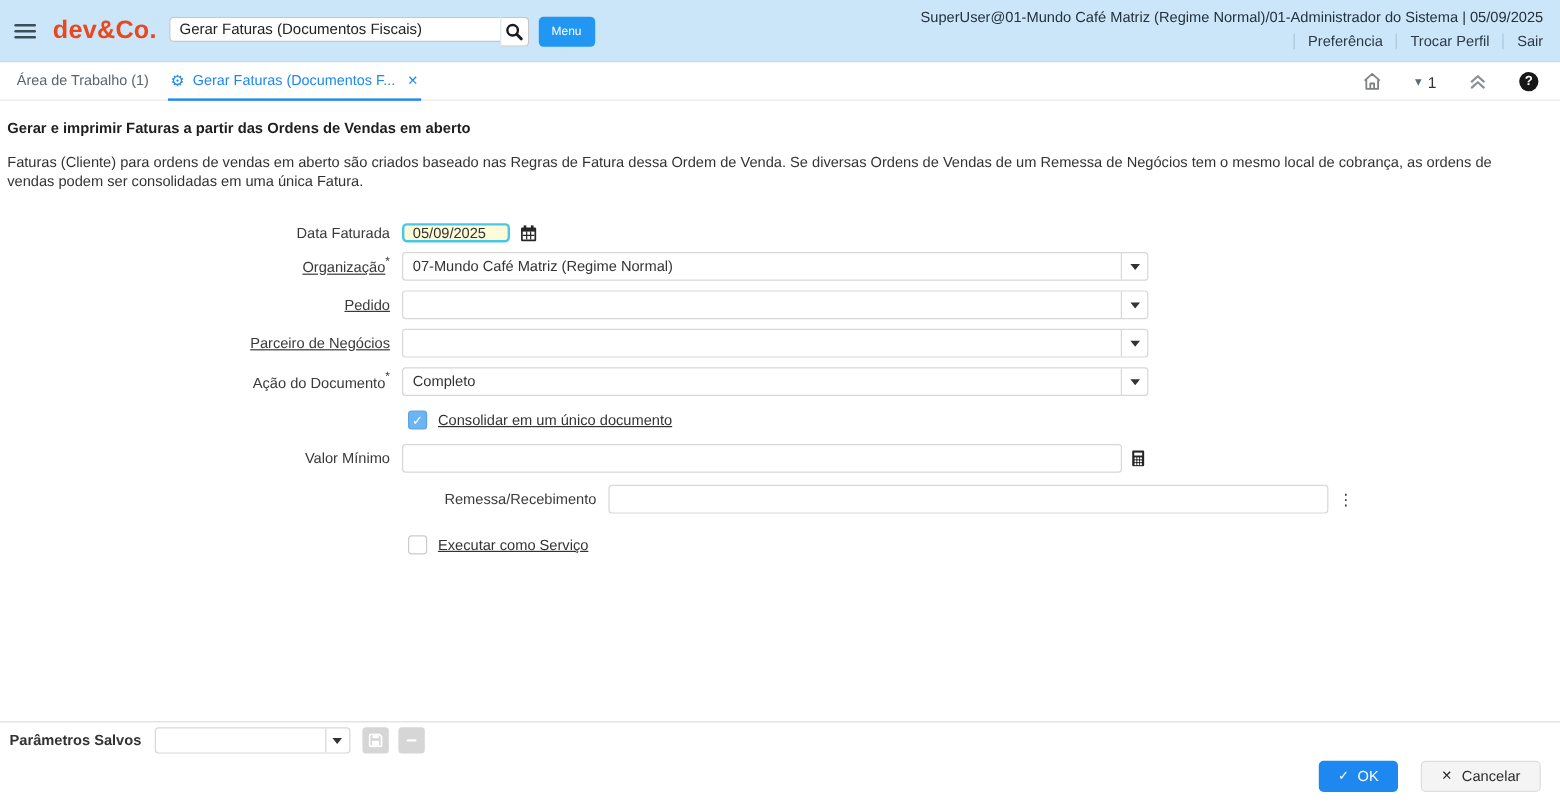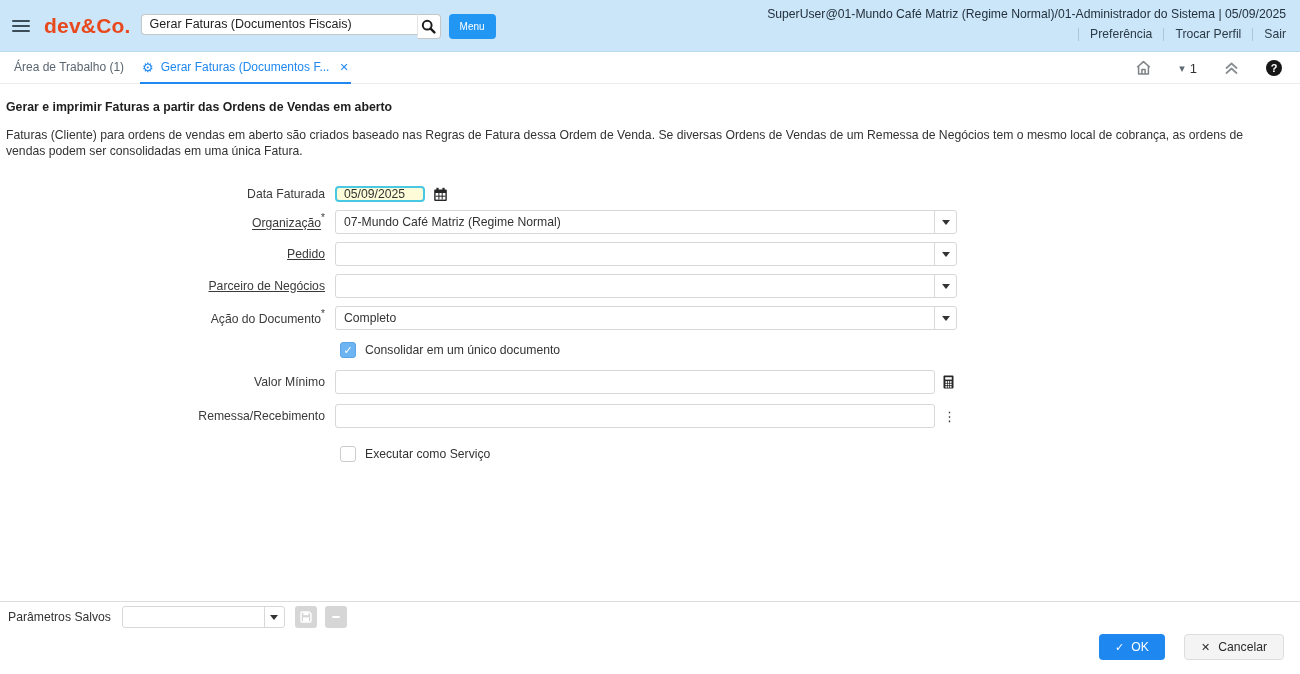--- a/index.html
+++ b/index.html
@@ -52,26 +52,26 @@
   .icon-after { margin-left:8px; display:flex; align-items:center; cursor:pointer; }
   .combo { width:622px; height:24px; border:1px solid #d8d8d8; border-radius:3px; background:#fff; display:flex; align-items:center; cursor:pointer; }
   .combo .combo-val { flex:1; padding:0 8px; font-size:12.2px; color:#333; white-space:nowrap; overflow:hidden; }
   .combo .combo-btn { width:22px; height:100%; border-left:1px solid #d8d8d8; display:flex; align-items:center; justify-content:center; }
   .tri { width:0; height:0; border-left:4px solid transparent; border-right:4px solid transparent; border-top:5px solid #333; }
   .text-input { width:600px; height:24px; border:1px solid #d8d8d8; border-radius:3px; padding:0 8px; font-size:12.2px; color:#333; outline:none; background:#fff; font-family:"Liberation Sans",sans-serif; }
   .cb-row { margin-bottom:0; }
   .checkbox { width:16px; height:16px; border-radius:3px; display:flex; align-items:center; justify-content:center; cursor:pointer; }
   .checkbox.checked { background:#6db4f2; border:1px solid #5ba4e6; color:#fff; font-size:11px; }
   .checkbox.unchecked { background:#fff; border:1px solid #ccc; }
-  .cb-label { margin-left:9px; font-size:12.2px; color:#333; }
+  .cb-label { margin-left:9px; font-size:12.2px; color:#333;text-decoration:underline; }
   .dots { font-size:13px; color:#333; line-height:1; }
 
   
   .divider { position:absolute; top:601px; left:0; right:0; border-top:1px solid #dcdcdc; }
-  .params-row { position:absolute; top:606px; left:8px; display:flex; align-items:center; height:22px; }
+  .params-row { position:absolute; top:606px; left:8px; display:flex; align-items:center; height:22px;font-weight:bold; }
   .params-lbl { margin-right:11px; color:#333; font-size:12.2px; }
   .combo.small { width:163px; height:22px; }
   .combo.small .combo-btn { width:20px; }
   .mini-btn { width:22px; height:22px; background:#d6d6d6; border:none; border-radius:3px; margin-left:8px; display:flex; align-items:center; justify-content:center; cursor:default; }
   .mini-btn:first-of-type { margin-left:10px; }
   .mini-btn .bar { width:8px; height:2px; background:#fff; border-radius:1px; }
 
   .actions { position:absolute; top:634px; right:16px; display:flex; gap:19px; }
   .btn-ok { width:66px; height:26px; background:#1e88f0; border:none; border-radius:4px; color:#fff; font-size:12.2px; display:flex; align-items:center; justify-content:center; gap:7px; cursor:pointer; font-family:"Liberation Sans",sans-serif; }
   .btn-cancel { height:26px; padding:0 16px; background:#f4f4f4; border:1px solid #ddd; border-radius:4px; color:#2b2b2b; font-size:12.2px; display:flex; align-items:center; justify-content:center; gap:8px; cursor:pointer; font-family:"Liberation Sans",sans-serif; }
@@ -230,21 +230,21 @@
               <circle cx="5.5" cy="9.4" r="0.9" fill="#fff"></circle>
               <circle cx="7.8" cy="9.4" r="0.9" fill="#fff"></circle>
               <circle cx="3.2" cy="11.8" r="0.9" fill="#fff"></circle>
               <circle cx="5.5" cy="11.8" r="0.9" fill="#fff"></circle>
               <circle cx="7.8" cy="11.8" r="0.9" fill="#fff"></circle>
             </svg>
         </span>
       </div>
     </div>
 
-    <div class="row" style="margin-top:10px; margin-bottom:0;">
+    <div class="row" style="margin-top:10px; margin-bottom:0;justify-content:center;">
       <div class="lbl">Remessa/Recebimento</div>
       <div class="field">
         <input class="text-input" type="text" value="" style="">
         <span class="icon-after dots">
             <span>⋮</span>
           </span>
       </div>
     </div>
 
     <div class="row cb-row" style="margin-top:18px;">

